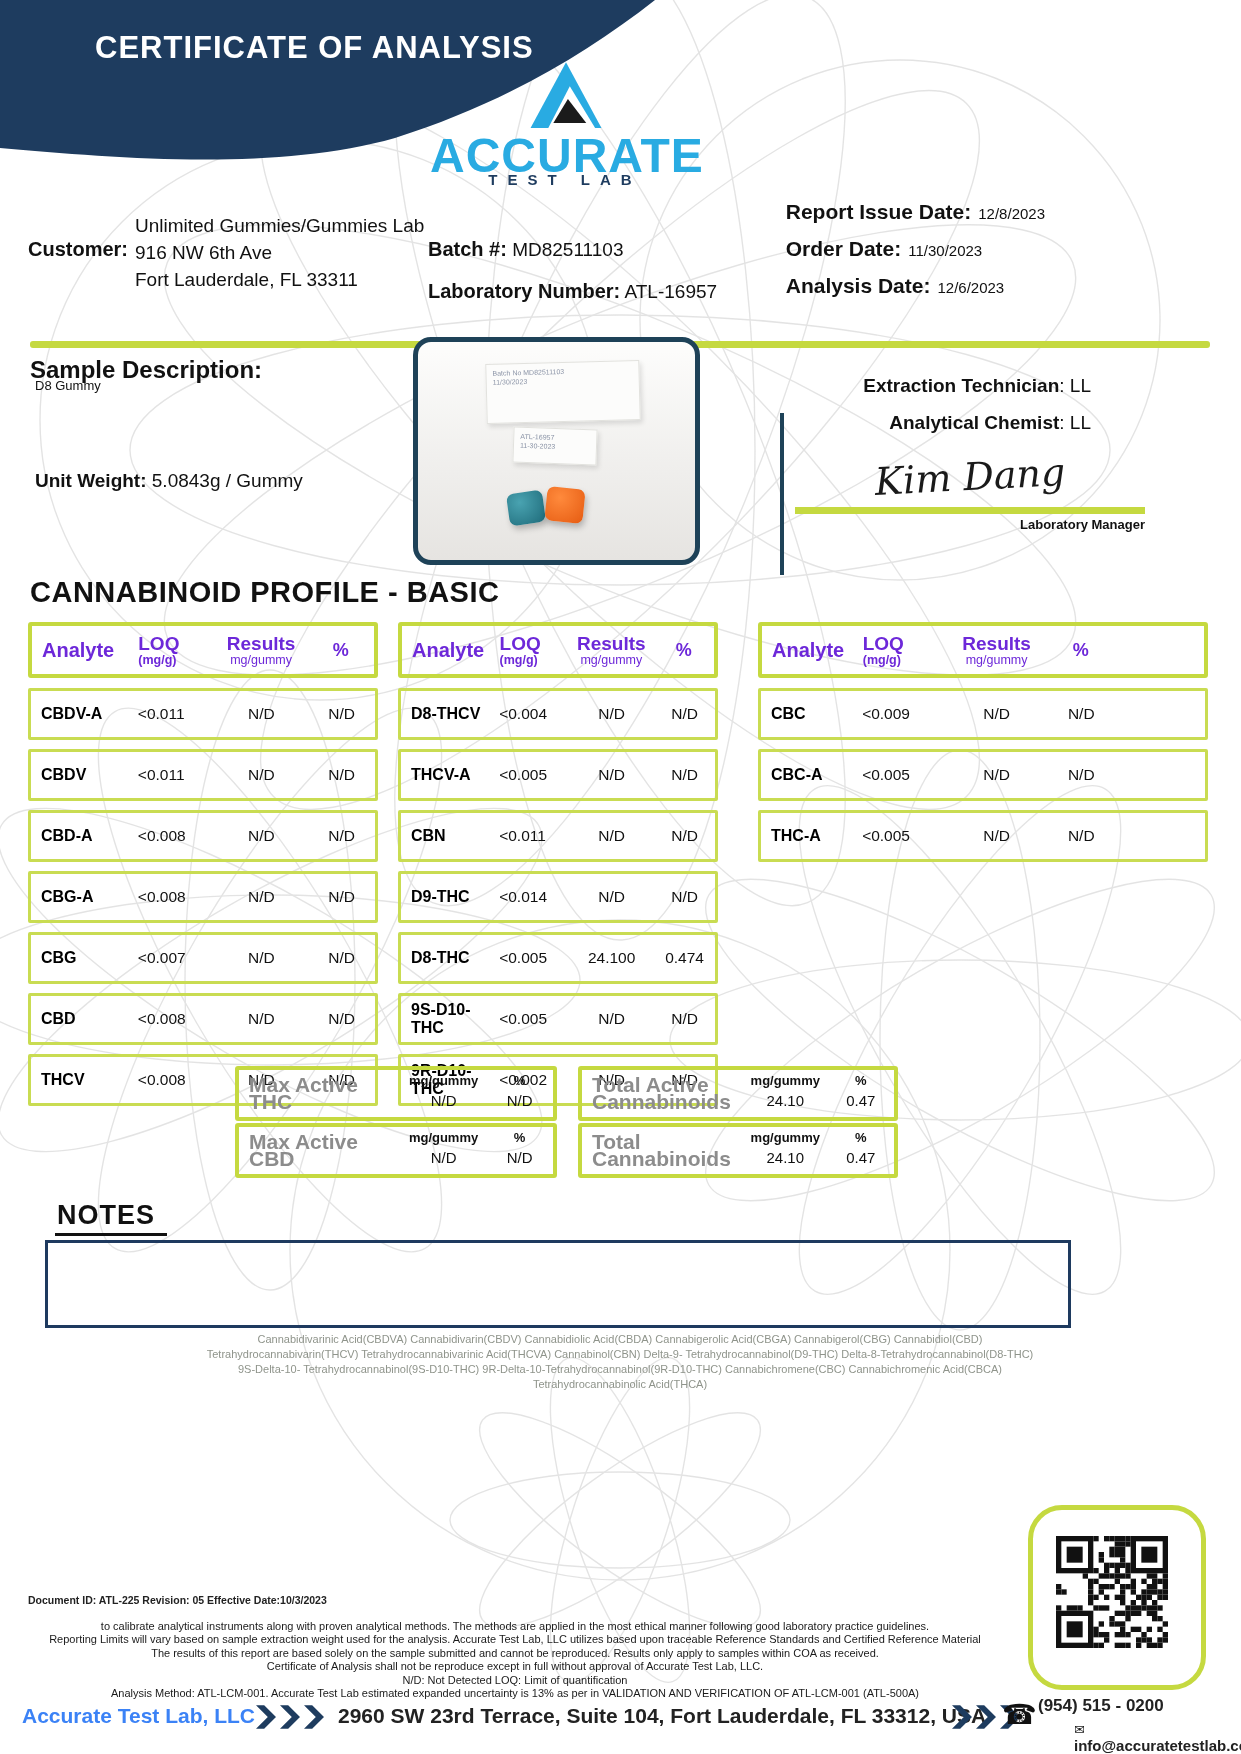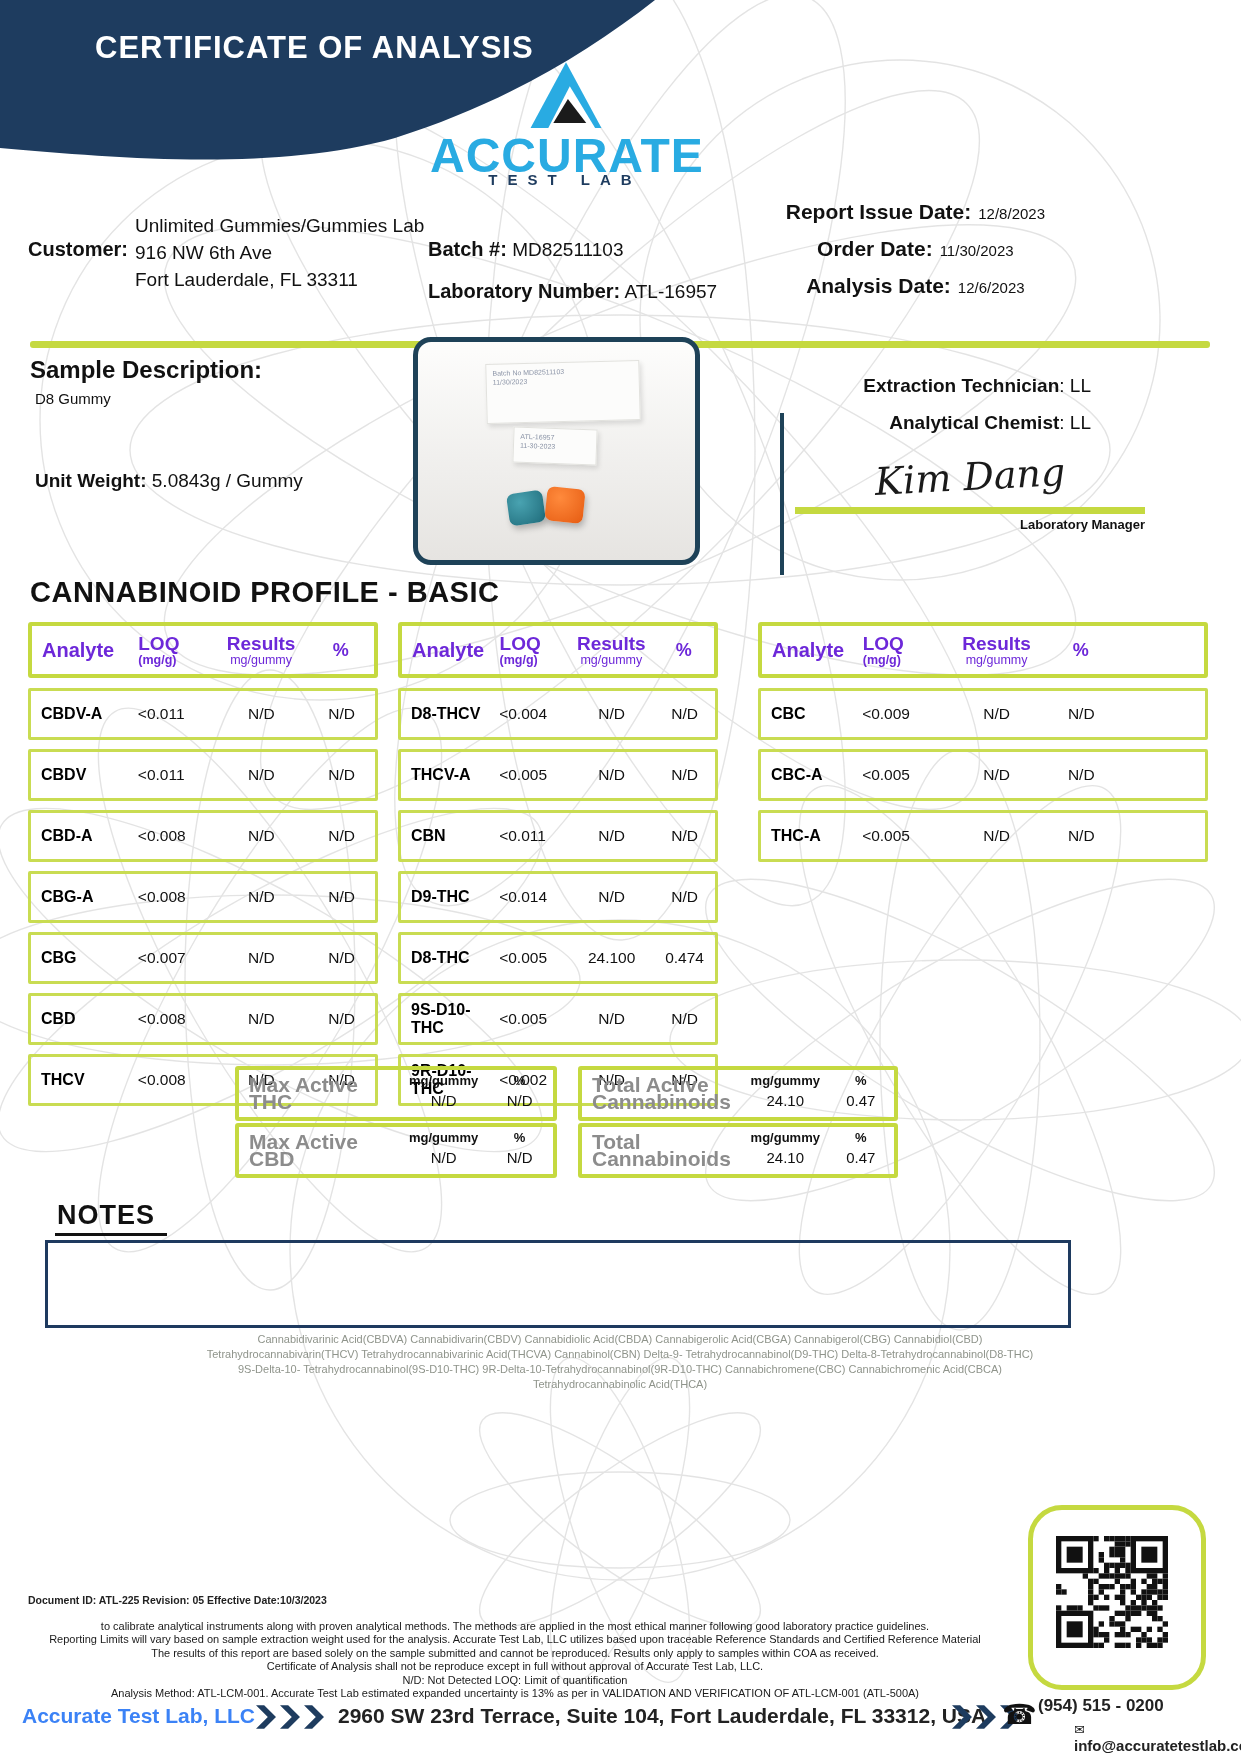--- a/index.html
+++ b/index.html
@@ -18,28 +18,28 @@
     color:#29abe2;font-size:48px;font-weight:bold;letter-spacing:1px;}
   .logo-testlab{position:absolute;left:430px;top:171px;width:270px;text-align:center;z-index:3;
     color:#1e3c5f;font-size:15px;font-weight:bold;letter-spacing:10px;}
   
   .z{z-index:3;}
   .customer-label{left:28px;top:238px;font-size:20px;font-weight:bold;}
   .customer-lines{left:135px;top:212px;font-size:19px;line-height:27px;}
   .batch-row{left:428px;top:238px;font-size:19px;}
   .labnum-row{left:428px;top:280px;font-size:19px;}
   .blabel{font-size:20px;font-weight:bold;}
-  .dates{right:196px;top:200px;text-align:center;}
+  .dates{right:196px;top:200px;text-align:left;}
   .date-line{margin-bottom:13px;}
   .dlabel{font-size:21px;font-weight:bold;}
   .dvalue{font-size:15px;margin-left:7px;}
   .green-rule{left:30px;top:341px;width:1180px;height:7px;background:#c5d940;border-radius:3px;}
   
   .sdesc-label{left:30px;top:356px;font-size:24px;font-weight:bold;}
-  .sdesc-value{left:35px;top:390px;font-size:15px;}
+  .sdesc-value{left:35px;top:378px;font-size:13px;}
   .uweight{left:35px;top:470px;font-size:19px;}
   .photo-box{left:413px;top:337px;width:277px;height:218px;border:5px solid #1e4258;border-radius:18px;
     background:linear-gradient(180deg,#fdfdfc,#efeeec 60%,#e6e4e1);overflow:hidden;z-index:3;}
   .plabel{position:absolute;background:#fcfcfb;border:1px solid #e2e2de;box-shadow:2px 3px 5px rgba(0,0,0,.12);
     color:#8a93a6;font-size:7px;line-height:9px;padding:4px 6px;}
   .plabel1{left:68px;top:20px;width:140px;height:50px;transform:rotate(-1.5deg);}
   .plabel2{left:95px;top:86px;width:70px;height:26px;transform:rotate(2deg);}
   .gummy{position:absolute;border-radius:7px;box-shadow:2px 4px 6px rgba(0,0,0,.25);}
   .gummy-teal{left:90px;top:150px;width:36px;height:32px;transform:rotate(-8deg);
     background:radial-gradient(circle at 35% 30%,#49a3b1,#1f6b7a);}

